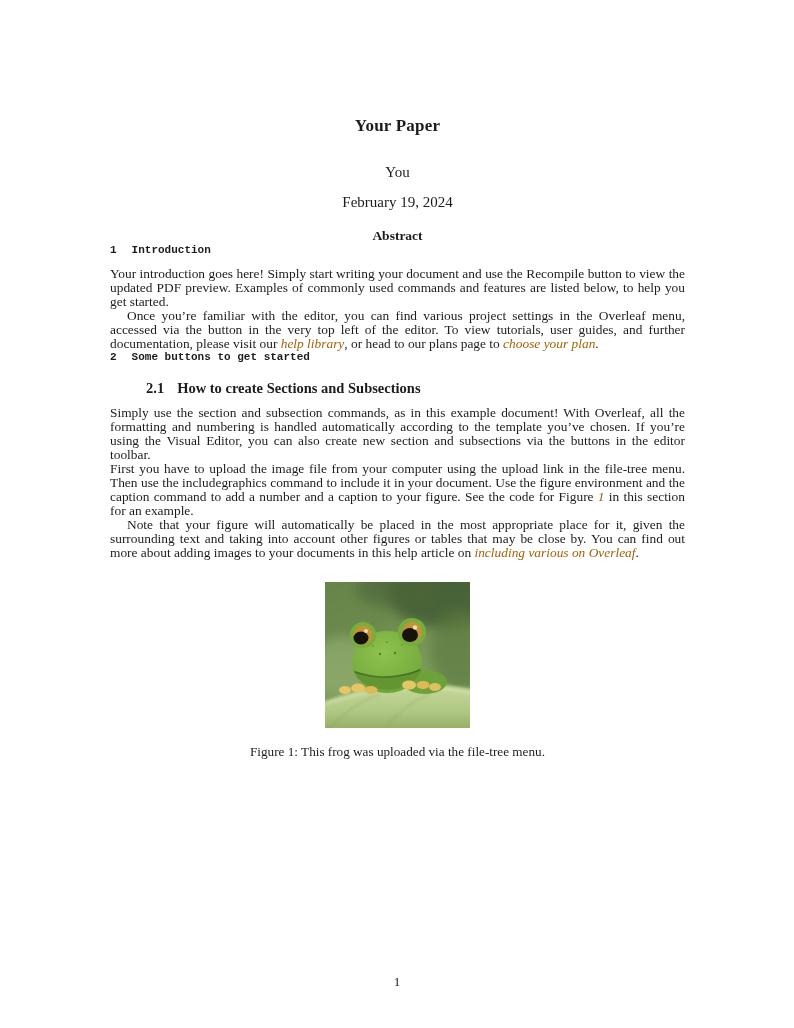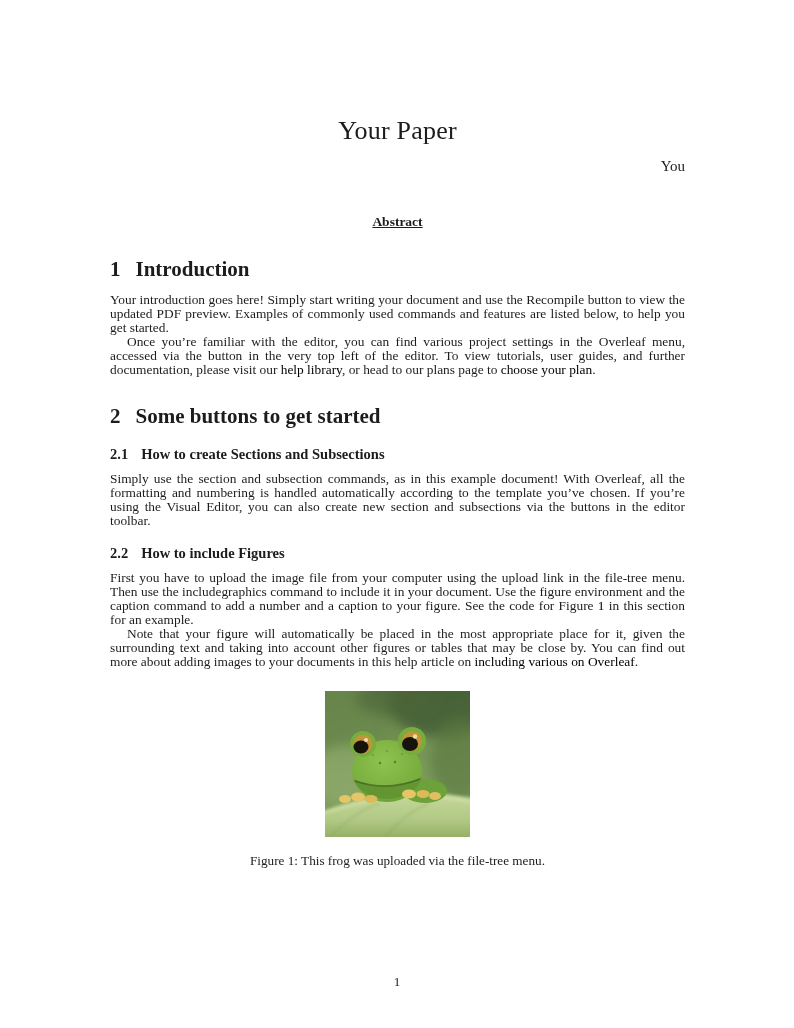--- a/index.html
+++ b/index.html
@@ -15,71 +15,72 @@
   }
   .content {
     position: absolute;
     left: 110px;
     top: 0;
     width: 575px;
   }
   .doc-title {
     margin-top: 116px;
     text-align: center;
-    font-size: 26px;
-    font-weight: normal;
+    font-size: 17px;
+    font-weight: bold;
     letter-spacing: 0.2px;
   }
   .doc-author {
-    margin-top: 12px;
-    text-align: right;
+    margin-top: 28px;
+    text-align: center;
     font-size: 15px;
   }
   .doc-date {
     margin-top: 13px;
     text-align: center;
     font-size: 15px;
   }
   .abstract-heading {
-    margin-top: 39px;
+    margin-top: 17px;
     text-align: center;
     font-size: 13.5px;
     font-weight: bold;
-    text-decoration: underline;
   }
   .abstract-body {
     margin: 5px 33px 0 33px;
     font-size: 13.2px;
     line-height: 15.6px;
     text-indent: 17px;
   }
   h2.sec {
-    font-size: 21px;
-    font-weight: bold;
-    margin-top: 27px;
+    font-size: 11px;
+    font-weight: bold;
     margin-bottom: 11px;
+    font-family: Liberation Mono, monospace;
   }
   h3.subsec {
     font-size: 14.5px;
     font-weight: bold;
     margin-top: 17px;
     margin-bottom: 9px;
+    margin-left: 36px;
   }
   .sec-num { display: inline-block; margin-right: 15px; }
   .subsec-num { display: inline-block; margin-right: 13px; }
   p.body-par {
     font-size: 13.4px;
     line-height: 14px;
     text-align: justify;
   }
   p.indent { text-indent: 17px; }
   a.doclink {
-    color: #000000;
+    color: #a16207;
     text-decoration: none;
     cursor: pointer;
+    font-style: italic;
   }
   .figure-block {
     margin-top: 22px;
     text-align: center;
   }
   .figure-image {
     display: inline-block;
     width: 145px;
     height: 146px;
     line-height: 0;
@@ -100,36 +101,36 @@
   }
 </style>
 </head>
 <body>
 
 <div class="page">
   <div class="content">
 
     <h1 class="doc-title">Your Paper</h1>
     <div class="doc-author">You</div>
+    <div class="doc-date">February 19, 2024</div>
 
     <div class="abstract-heading">Abstract</div>
 
     <h2 class="sec"><span class="sec-num">1</span><span>Introduction</span></h2>
 
     <p class="body-par">Your introduction goes here! Simply start writing your document and use the Recompile button to view the updated PDF preview. Examples of commonly used commands and features are listed below, to help you get started.</p>
 
     <p class="body-par indent"><span>Once you’re familiar with the editor, you can find various project settings in the Overleaf menu, accessed via the button in the very top left of the editor. To view tutorials, user guides, and further documentation, please visit our </span><a class="doclink">help library</a><span>, or head to our plans page to </span><a class="doclink">choose your plan</a><span>.</span></p>
 
     <h2 class="sec"><span class="sec-num">2</span><span>Some buttons to get started</span></h2>
 
     <h3 class="subsec"><span class="subsec-num">2.1</span><span>How to create Sections and Subsections</span></h3>
 
     <p class="body-par">Simply use the section and subsection commands, as in this example document! With Overleaf, all the formatting and numbering is handled automatically according to the template you’ve chosen. If you’re using the Visual Editor, you can also create new section and subsections via the buttons in the editor toolbar.</p>
 
-    <h3 class="subsec"><span class="subsec-num">2.2</span><span>How to include Figures</span></h3>
 
     <p class="body-par"><span>First you have to upload the image file from your computer using the upload link in the file-tree menu. Then use the includegraphics command to include it in your document. Use the figure environment and the caption command to add a number and a caption to your figure. See the code for Figure </span><a class="doclink">1</a><span> in this section for an example.</span></p>
 
     <p class="body-par indent"><span>Note that your figure will automatically be placed in the most appropriate place for it, given the surrounding text and taking into account other figures or tables that may be close by. You can find out more about adding images to your documents in this help article on </span><a class="doclink">including various on Overleaf</a><span>.</span></p>
 
     <div class="figure-block">
       <span class="figure-image">
         <svg width="145" height="146" viewBox="0 0 145 146" xmlns="http://www.w3.org/2000/svg">
           <defs>
             <filter id="bgblur" x="-30%" y="-30%" width="160%" height="160%">

